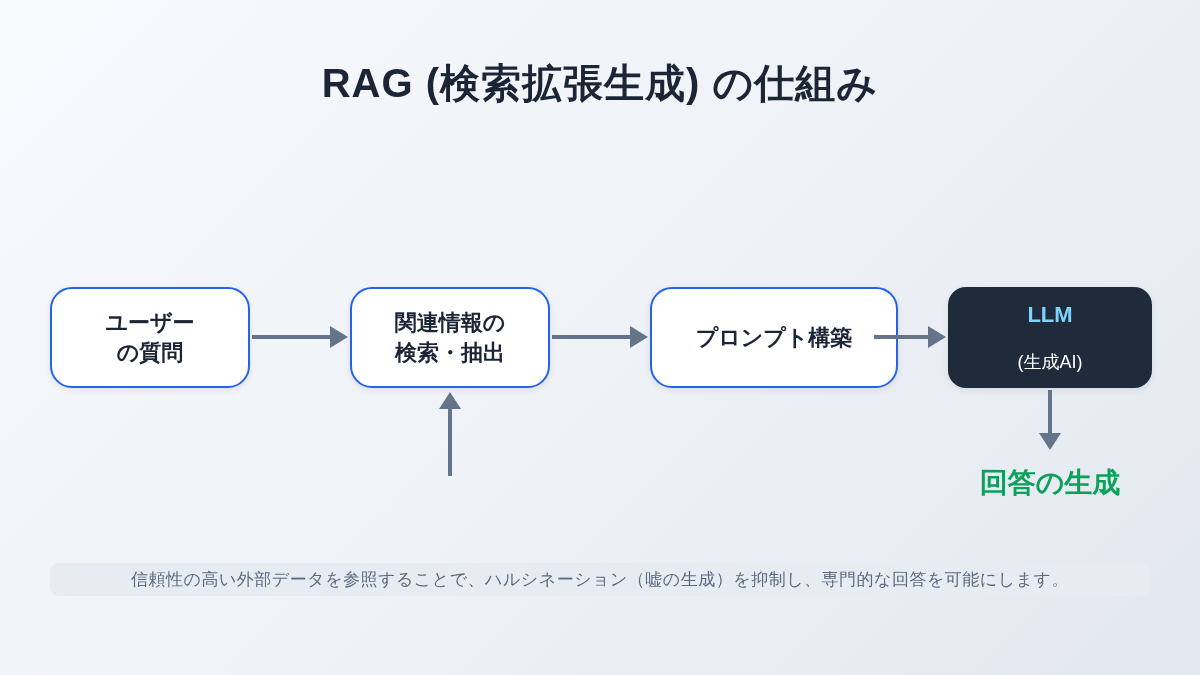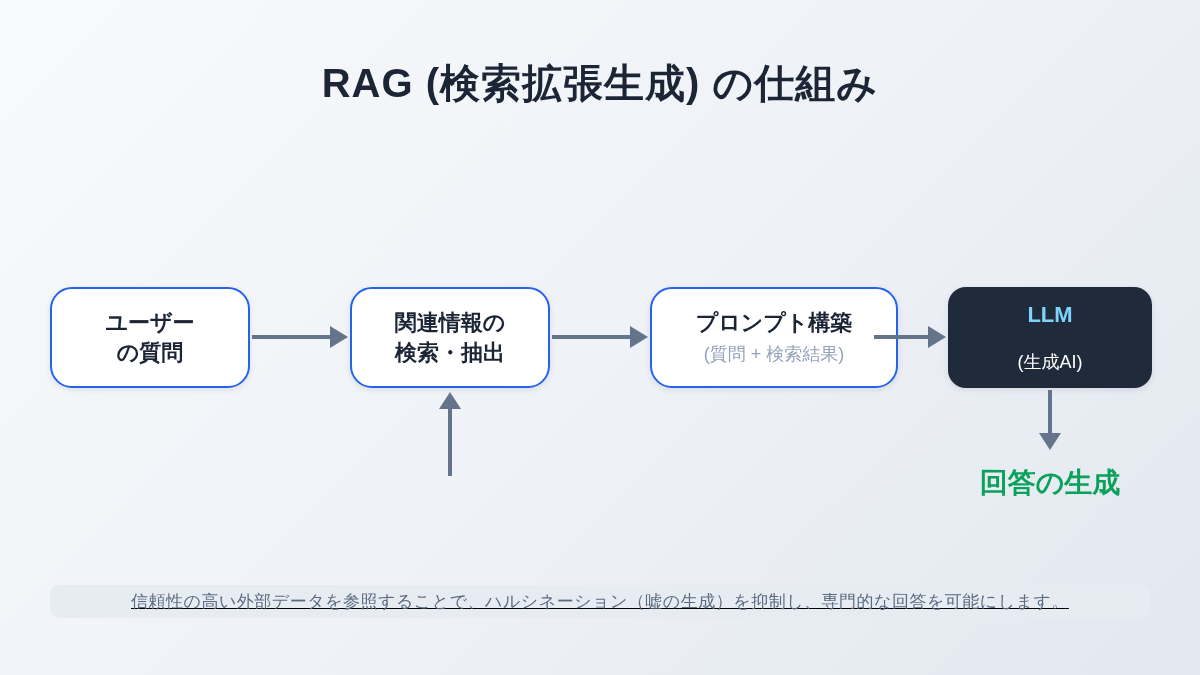--- a/index.html
+++ b/index.html
@@ -47,22 +47,22 @@
   .arrow-h .head{width:0;height:0;border-top:11px solid transparent;border-bottom:11px solid transparent;border-left:18px solid var(--arrow-gray);}
   .arrow-v{position:absolute;display:flex;flex-direction:column;align-items:center;width:22px;}
   .arrow-v .shaft{width:4px;flex:1;background:var(--arrow-gray);}
   .arrow-v .head-up{width:0;height:0;border-left:11px solid transparent;border-right:11px solid transparent;border-bottom:17px solid var(--arrow-gray);}
   .arrow-v .head-down{width:0;height:0;border-left:11px solid transparent;border-right:11px solid transparent;border-top:17px solid var(--arrow-gray);}
   .output-label{
     position:absolute;left:950px;top:464px;width:200px;text-align:center;
     font-size:28px;font-weight:700;color:var(--success-green);
   }
   .note-bar{
-    position:absolute;left:50px;top:585px;width:1100px;height:33px;border-radius:9px;
-    background:var(--note-bg);display:flex;align-items:center;justify-content:center;text-decoration:underline;
+    position:absolute;left:50px;top:563px;width:1100px;height:33px;border-radius:9px;
+    background:var(--note-bg);display:flex;align-items:center;justify-content:center;
   }
   .note-text{font-size:17px;color:var(--note-text);letter-spacing:.5px;}
 </style>
 </head>
 <body>
 
 <div class="stage">
 
   <h1 class="title">RAG (検索拡張生成) の仕組み</h1>
 
@@ -71,21 +71,20 @@
     <div class="node-line">の質問</div>
   </div>
 
   <div class="node outlined" style="left:350px;width:200px;">
     <div class="node-line">関連情報の</div>
     <div class="node-line">検索・抽出</div>
   </div>
 
   <div class="node outlined" style="left:650px;width:248px;">
     <div class="node-line">プロンプト構築</div>
-    <div class="node-sub">(質問 + 検索結果)</div>
   </div>
 
   <div class="node dark" style="left:948px;width:204px;">
     <div class="node-line">LLM</div>
     <div class="node-sub">(生成AI)</div>
   </div>
 
 
   <div class="arrow-h" style="left:252px;top:326px;width:96px;">
     <div class="shaft"></div>

